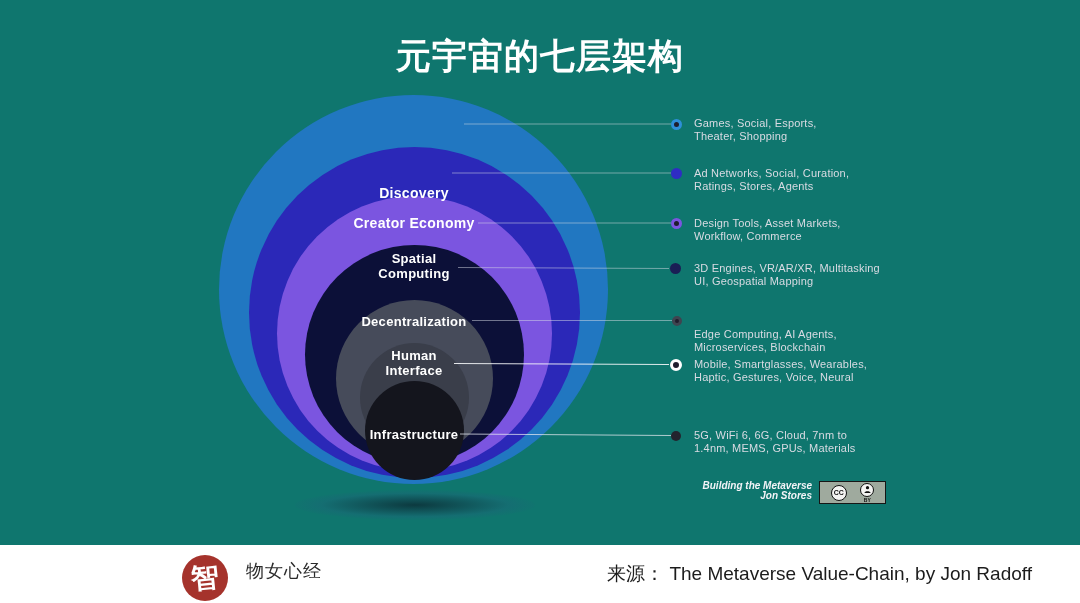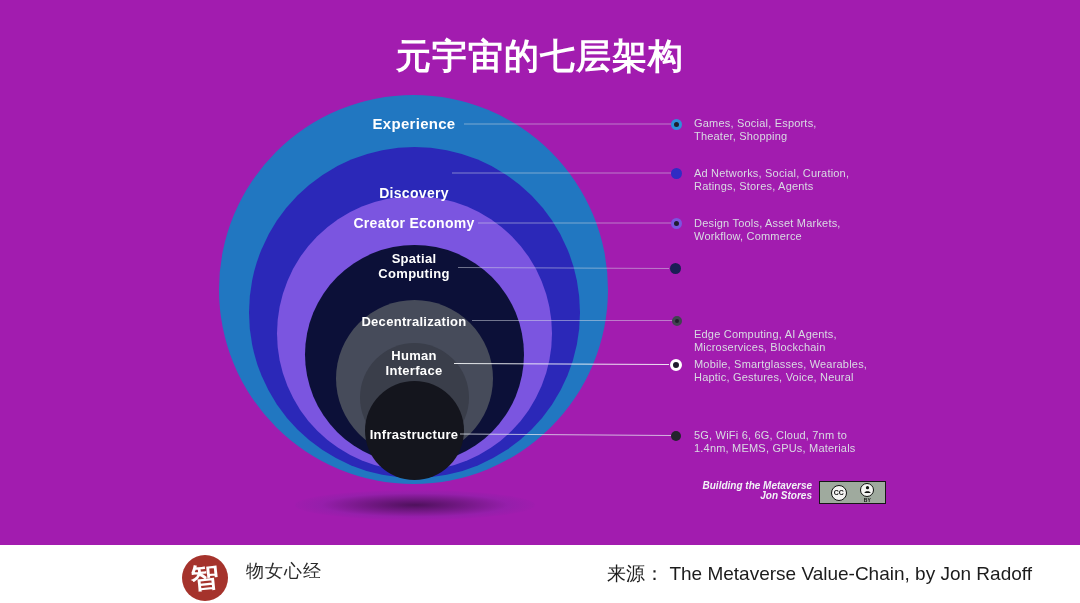--- a/index.html
+++ b/index.html
@@ -1,18 +1,18 @@
 <!DOCTYPE html>
 <html><head>
 <meta charset="utf-8">
 <style>
   * { margin:0; padding:0; box-sizing:border-box; }
   html,body { width:1080px; height:603px; }
   body { font-family:"Liberation Sans", sans-serif; }
-  .stage { position:relative; width:1080px; height:603px; background:#a21caf; overflow:hidden; }
+  .stage { position:relative; width:1080px; height:603px; background:#0f766e; overflow:hidden; }
 
   .page-title {
     position:absolute; top:33px; left:0; width:1080px; text-align:center;
     color:#ffffff; font-size:35px; font-weight:bold; letter-spacing:1px;
   }
 
   .diagram { position:absolute; inset:0; }
 
   .circle { position:absolute; border-radius:50%; }
   .c-experience { left:219px; top:95px;  width:389px; height:389px; }
@@ -121,21 +121,20 @@
     <div class="circle c-experience" style="background: rgb(33, 119, 193);"></div>
     <div class="circle c-discovery" style="background: rgb(43, 40, 184);"></div>
     <div class="circle c-creator" style="background: rgb(123, 85, 224);"></div>
     <div class="circle c-spatial" style="background: rgb(12, 16, 56);"></div>
     <div class="circle c-decent" style="background: rgb(70, 75, 90);"></div>
     <div class="circle c-human" style="background: rgb(58, 62, 74);"></div>
     <div class="circle c-infra" style="background: rgb(20, 21, 29);"></div>
 
     <div class="ground-shadow"></div>
 
-    <div class="layer-label l-experience">Experience</div>
     <div class="layer-label l-discovery">Discovery</div>
     <div class="layer-label l-spatial">Spatial
 Computing</div>
     <div class="layer-label l-creator">Creator Economy</div>
     <div class="layer-label l-decent">Decentralization</div>
     <div class="layer-label l-human">Human
 Interface</div>
     <div class="layer-label l-infra">Infrastructure</div>
 
     <svg class="lines-svg" xmlns="http://www.w3.org/2000/svg">
@@ -155,20 +154,22 @@
     <span class="bullet ring  b-5" style="border-color: rgb(63, 68, 80);"></span>
     <span class="bullet ring  b-6" style="border-color: rgb(255, 255, 255);"></span>
     <span class="bullet solid b-7" style="background: rgb(35, 36, 46);"></span>
 
     <div class="layer-items t-1">Games, Social, Esports,
 Theater, Shopping</div>
     <div class="layer-items t-2">Ad Networks, Social, Curation,
 Ratings, Stores, Agents</div>
     <div class="layer-items t-3">Design Tools, Asset Markets,
 Workflow, Commerce</div>
+    <div class="layer-items t-4">3D Engines, VR/AR/XR, Multitasking
+UI, Geospatial Mapping</div>
     <div class="layer-items t-5">Edge Computing, AI Agents,
 Microservices, Blockchain</div>
     <div class="layer-items t-6">Mobile, Smartglasses, Wearables,
 Haptic, Gestures, Voice, Neural</div>
     <div class="layer-items t-7">5G, WiFi 6, 6G, Cloud, 7nm to
 1.4nm, MEMS, GPUs, Materials</div>
 
     <div class="attribution">Building the Metaverse
 Jon Stores</div>
 

